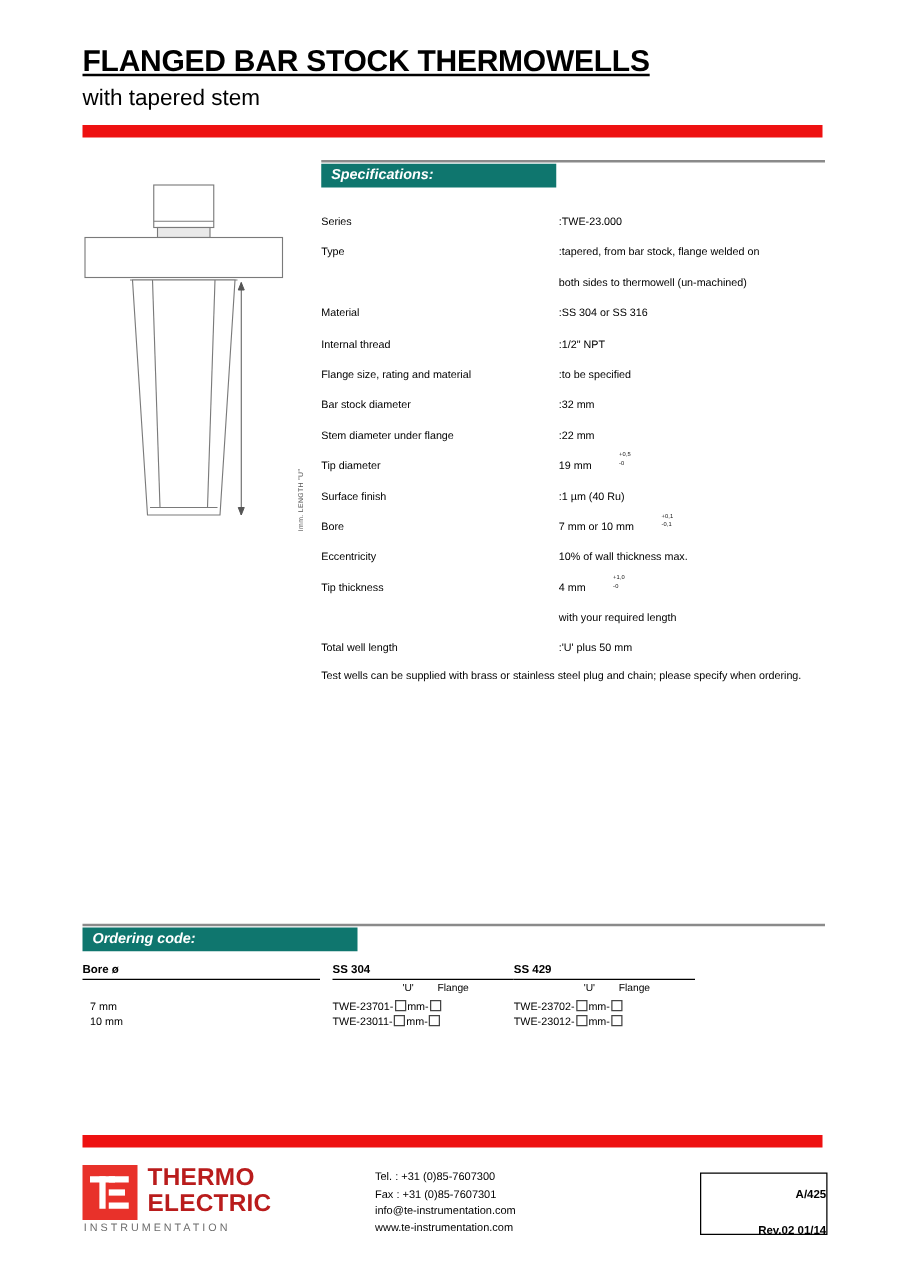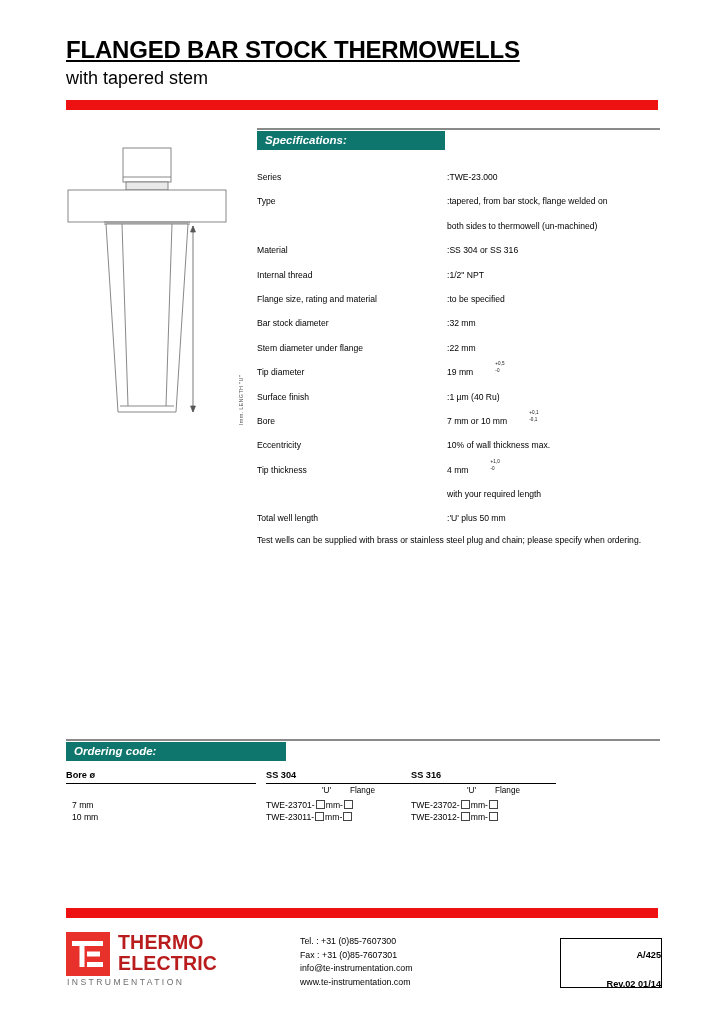--- a/index.html
+++ b/index.html
@@ -375,21 +375,21 @@
       <div class="col-head">SS 304</div>
       <div class="col-subhead">
         <span class="sub-u">'U'</span>
         <span class="sub-fl">Flange</span>
       </div>
       <div class="order-row"><span>TWE-23701</span><span>-</span><span class="obox"></span><span>mm</span><span>-</span><span class="obox"></span></div>
       <div class="order-row"><span>TWE-23011</span><span>-</span><span class="obox"></span><span>mm</span><span>-</span><span class="obox"></span></div>
     </div>
 
     <div class="col-316">
-      <div class="col-head">SS 316</div>
+      <div class="col-head">SS 429</div>
       <div class="col-subhead">
         <span class="sub-u">'U'</span>
         <span class="sub-fl">Flange</span>
       </div>
       <div class="order-row"><span>TWE-23702</span><span>-</span><span class="obox"></span><span>mm</span><span>-</span><span class="obox"></span></div>
       <div class="order-row"><span>TWE-23012</span><span>-</span><span class="obox"></span><span>mm</span><span>-</span><span class="obox"></span></div>
     </div>
   </div>
 
   <div class="red-bar-bot"></div>

